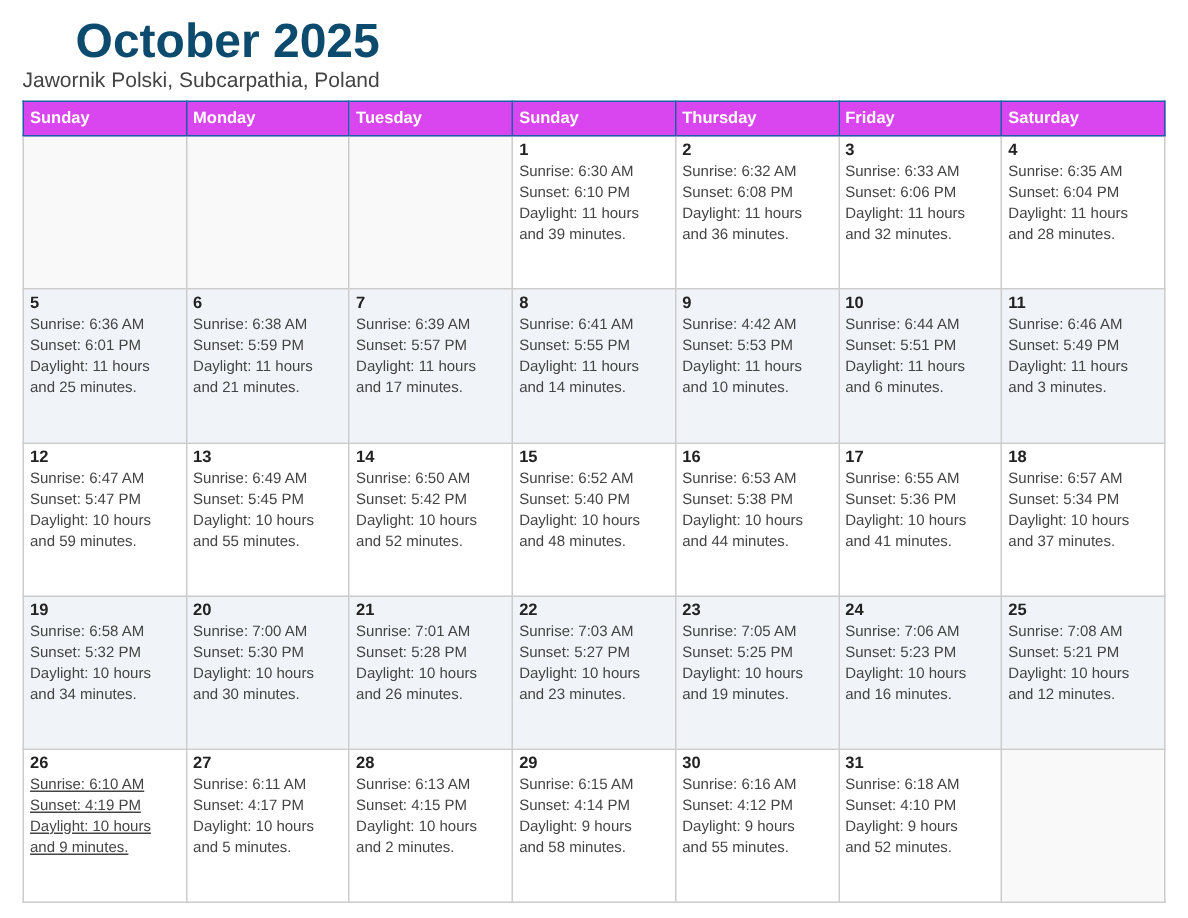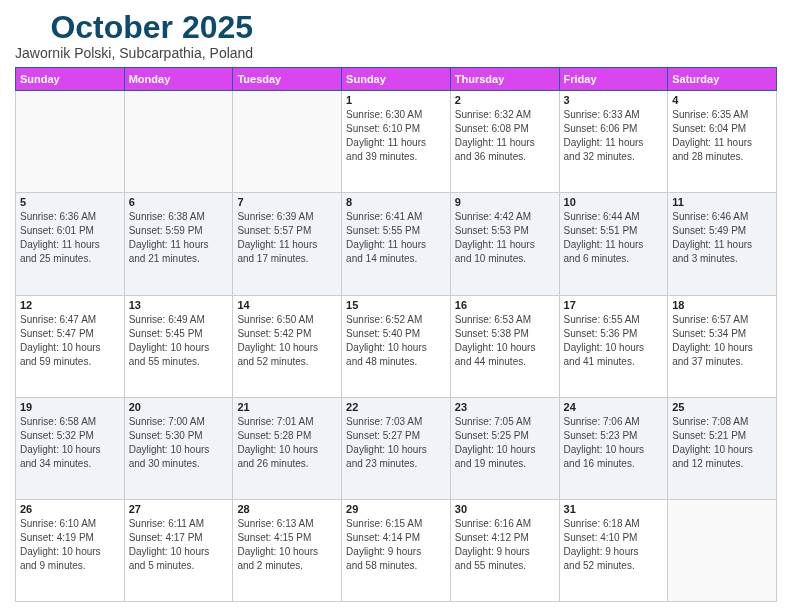--- a/index.html
+++ b/index.html
@@ -304,21 +304,21 @@
             <div class="day-num">25</div>
             <div class="day-info" style="white-space: pre-line;">Sunrise: 7:08 AM
 Sunset: 5:21 PM
 Daylight: 10 hours
 and 12 minutes.</div>
           </td>
         </tr>
         <tr>
           <td>
             <div class="day-num">26</div>
-            <div class="day-info" style="white-space: pre-line;">Sunrise: 6:10 AM
+            <div class="day-info" style="white-space: pre-line; text-decoration: underline;">Sunrise: 6:10 AM
 Sunset: 4:19 PM
 Daylight: 10 hours
 and 9 minutes.</div>
           </td>
           <td>
             <div class="day-num">27</div>
             <div class="day-info" style="white-space: pre-line;">Sunrise: 6:11 AM
 Sunset: 4:17 PM
 Daylight: 10 hours
 and 5 minutes.</div>

